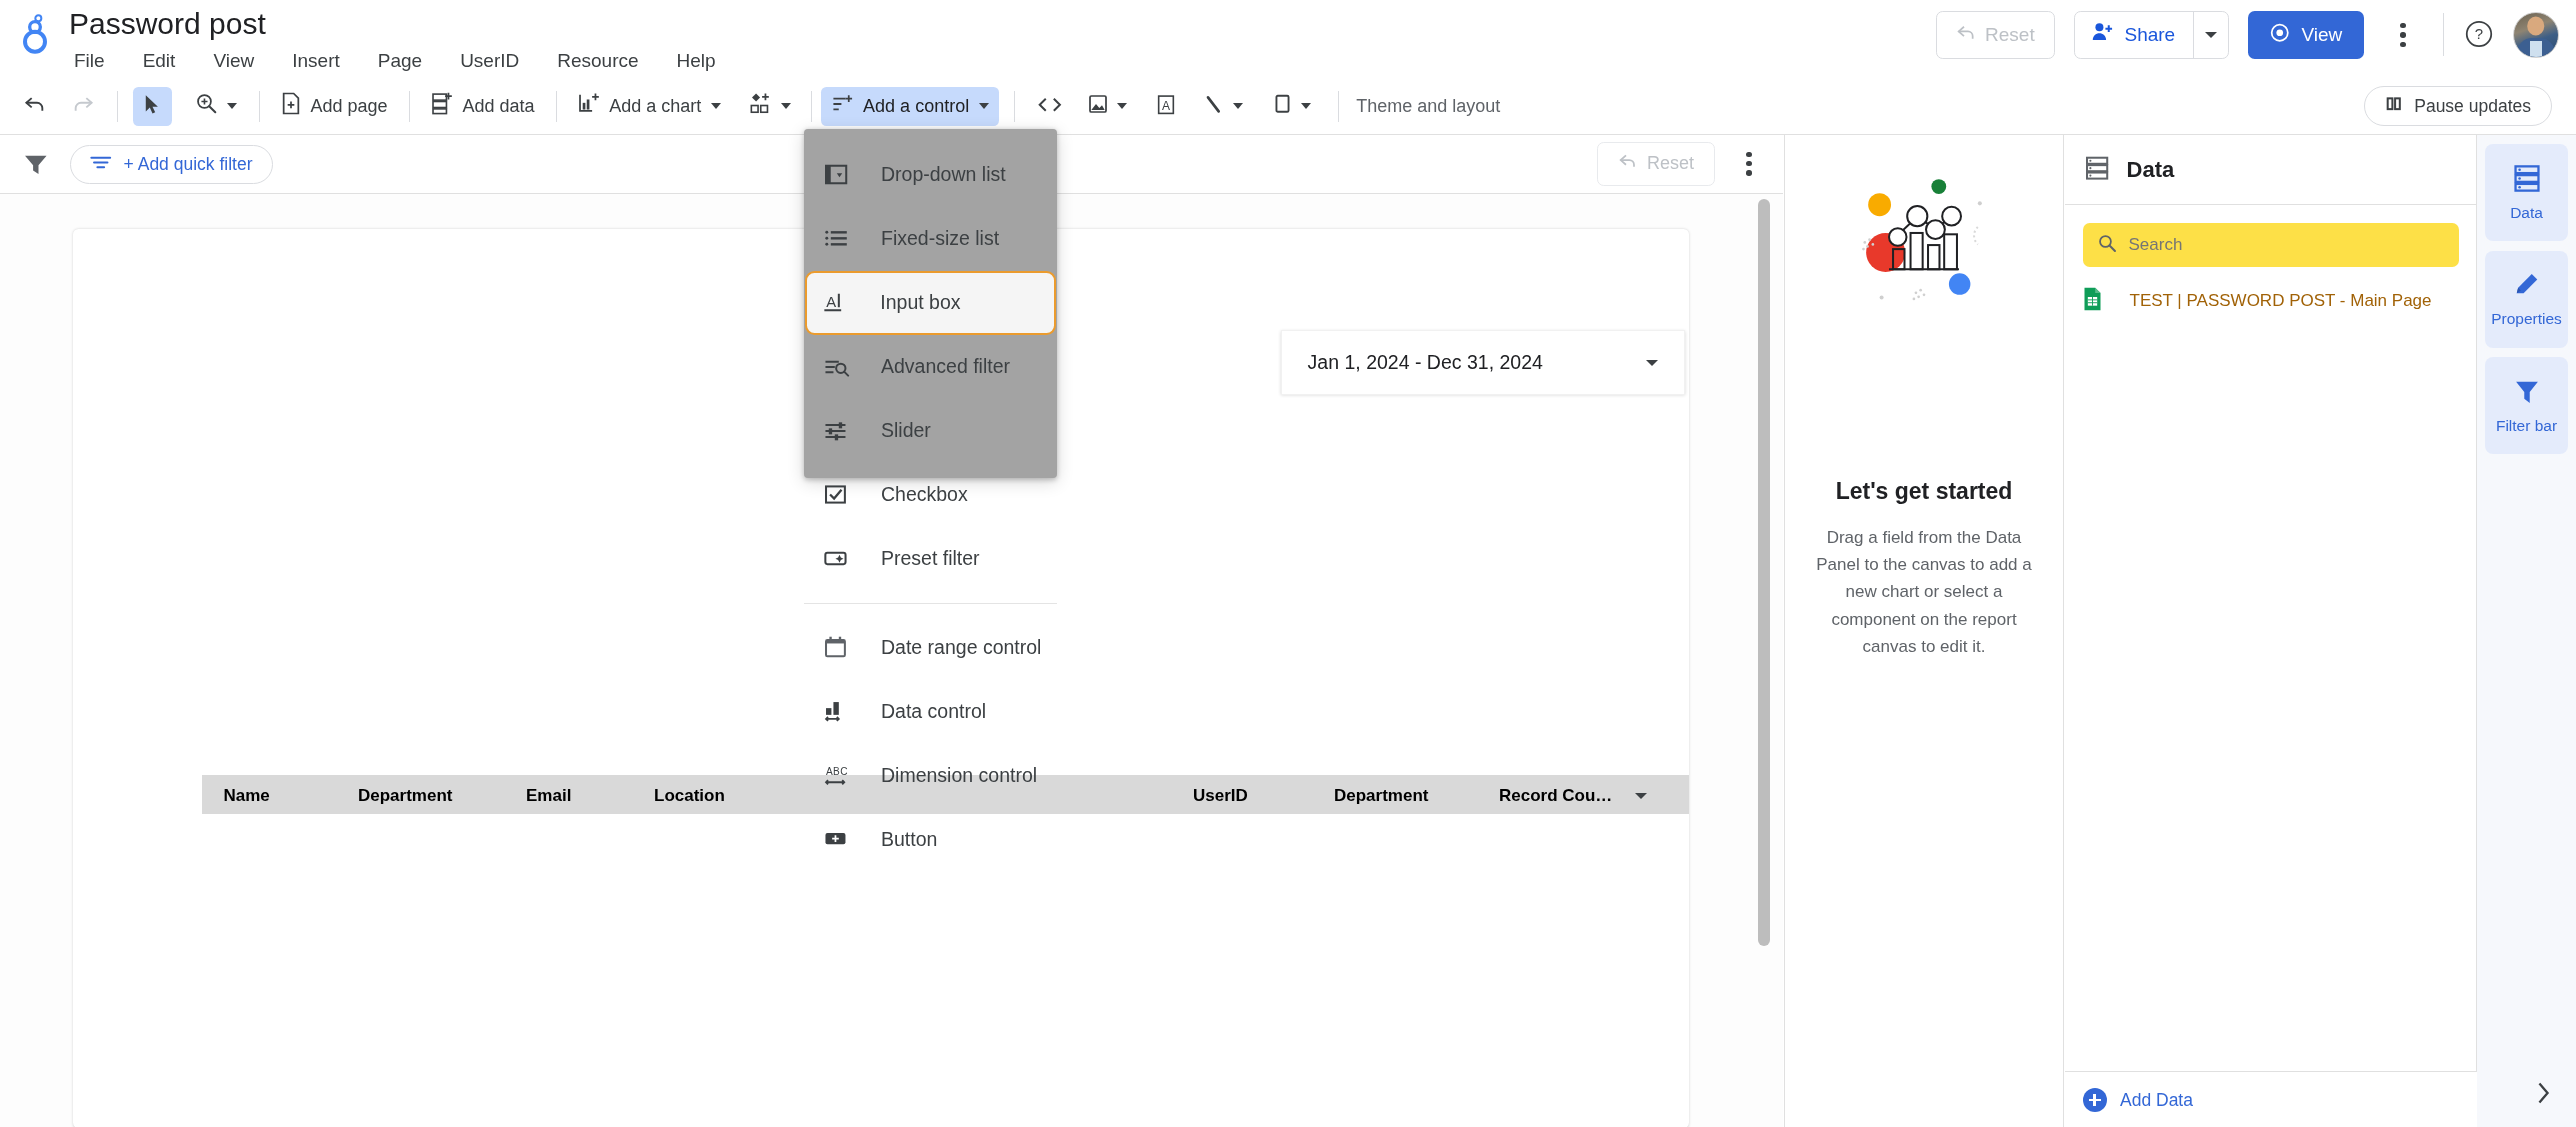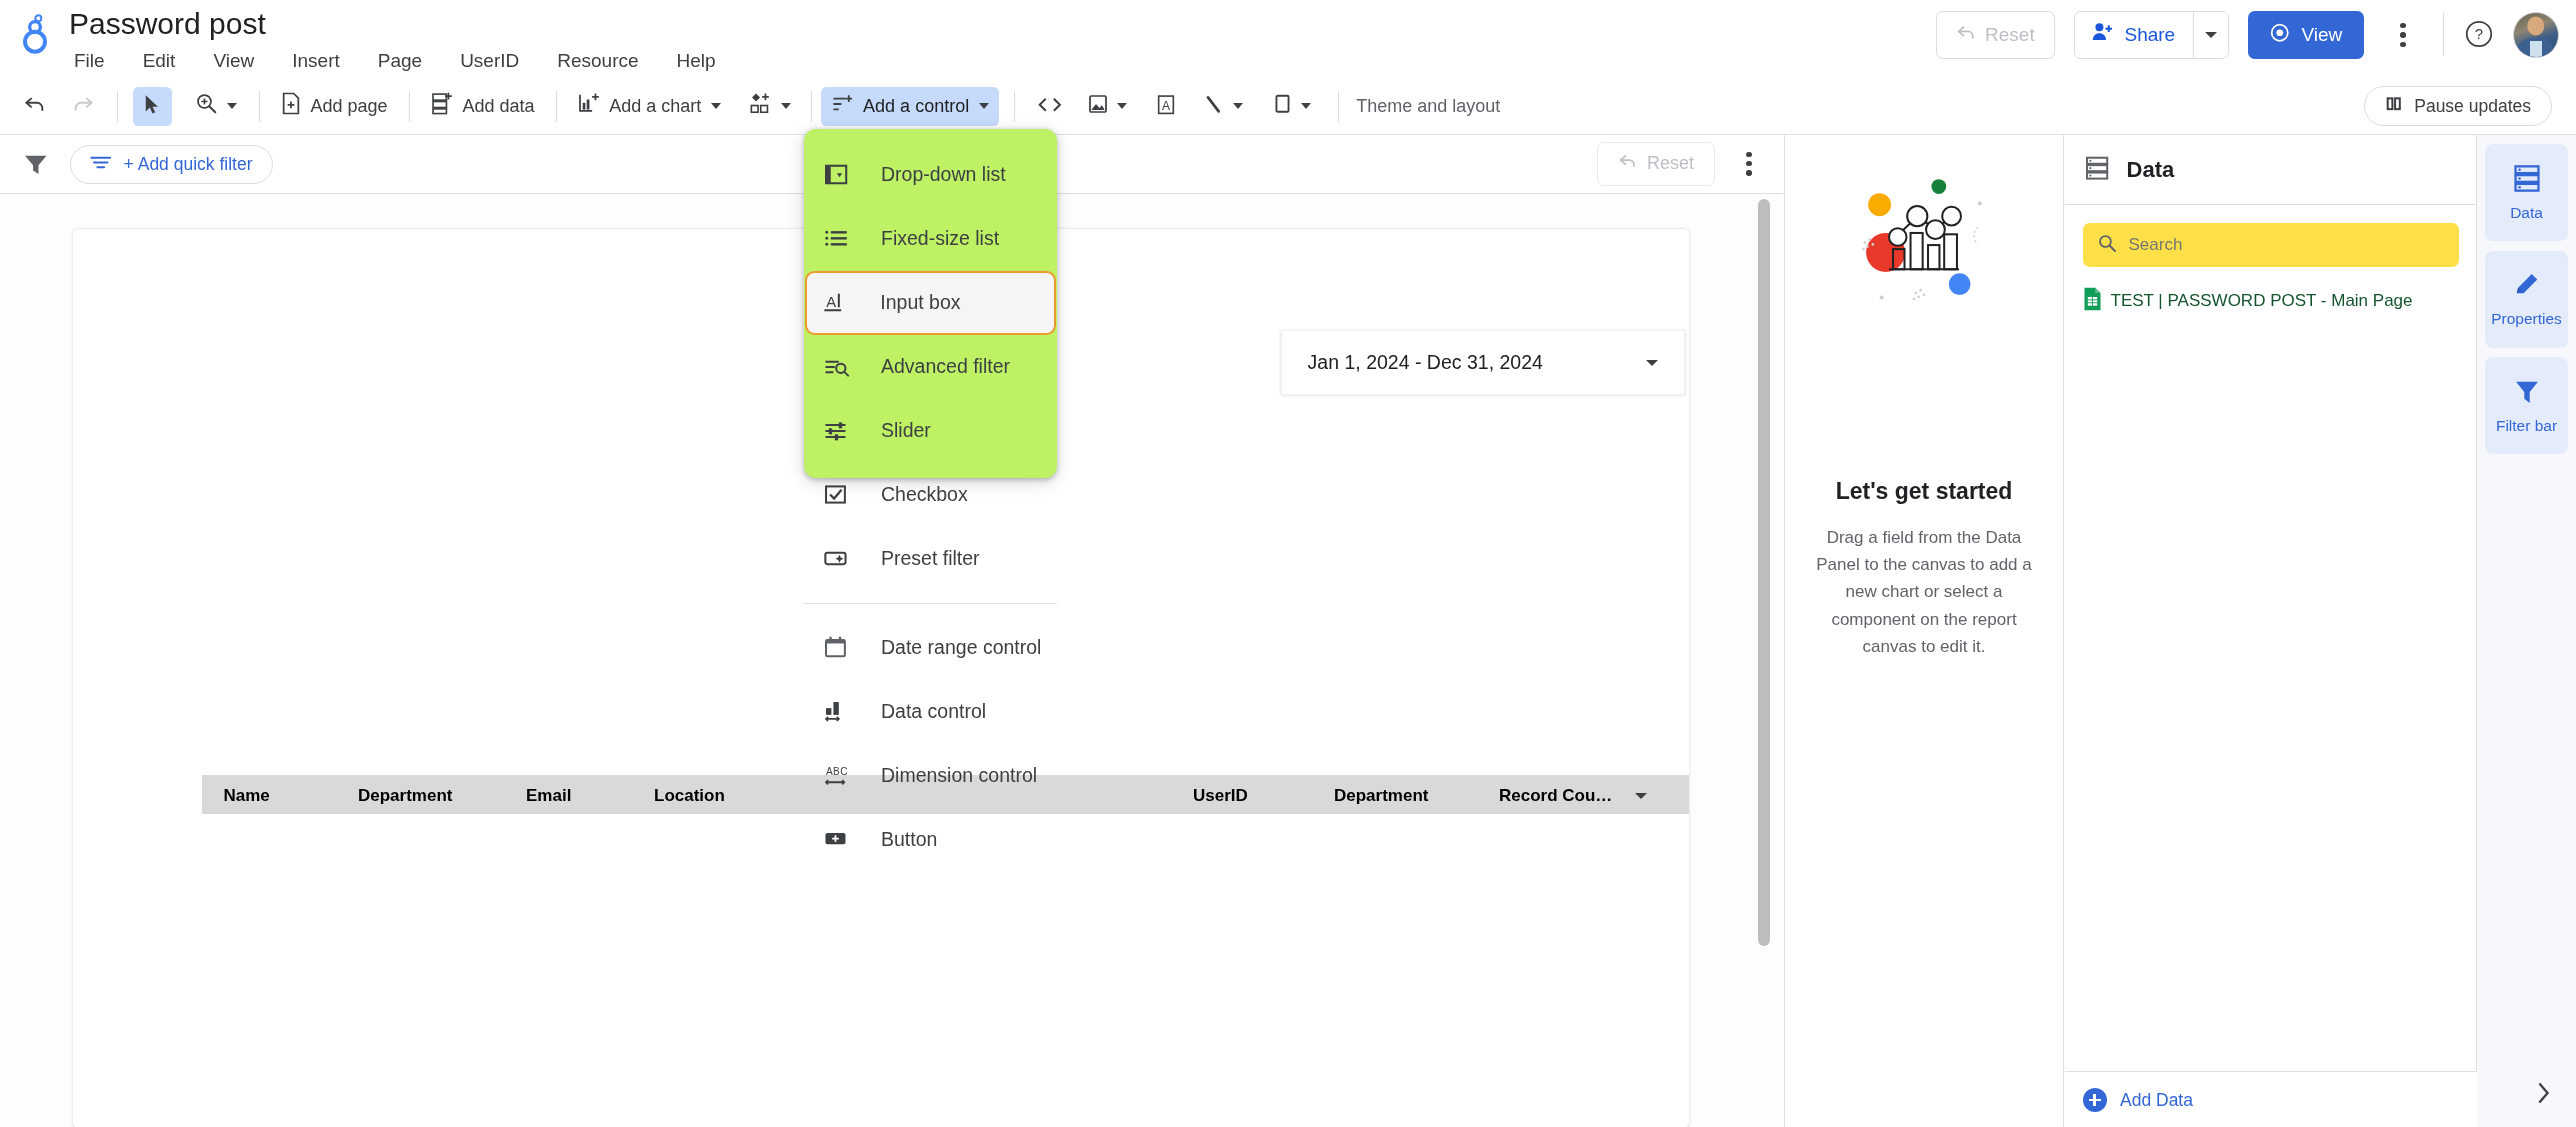--- a/index.html
+++ b/index.html
@@ -195,21 +195,21 @@
   }
   .scroll-thumb {
     position: absolute; left: 3.4px; top: 5.4px; width: 12px; height: 747px;
     background: #bdbdbd; border-radius: 6.7px;
   }
 
   
   .menu {
     position: absolute; left: 804px; top: 129px;
     width: 253px; height: 349px;
-    background: #bef264; border-radius: 12px;
+    background: #a3a3a3; border-radius: 4px;
     box-shadow: 0 1.3px 5.4px rgba(0,0,0,0.22), 0 4px 17.5px rgba(0,0,0,0.16);
     padding: 13.5px 0; z-index: 60;
   }
   .menu-item {
     display: flex; align-items: center; height: 64px; padding: 0 0 0 20px;
     position: relative;
   }
   .menu-item .mi-icon {
     width: 38px; display: flex; align-items: center; justify-content: flex-start; flex: none;
   }
@@ -254,22 +254,22 @@
     margin: 17.5px 17.5px 0 17.5px; height: 44px; background: #fde047;
     border-radius: 6.7px; display: flex; align-items: center; gap: 12px;
     padding: 0 15px;
   }
   .dp-search input {
     border: none; outline: none; background: transparent;
     font-size: 17px; color: #5f6368; flex: 1;
     font-family: "Liberation Sans", sans-serif;
   }
   .dp-source {
-    display: flex; align-items: center; gap: 9px;
-    margin: 20px 17.5px 0 17.5px; font-size: 17px; color: #14532d;
+    display: flex; align-items: center; gap: 28px;
+    margin: 20px 17.5px 0 17.5px; font-size: 17px; color: #a16207;
   }
   .dp-footer {
     position: absolute; left: 0; bottom: 0; width: 412px; height: 57px;
     border-top: 0.7px solid #e0e0e0; display: flex; align-items: center;
     padding-left: 17.5px; gap: 13.5px; background: #fff;
   }
   .dp-footer-label { font-size: 17.5px; color: #3367d6; }
   .plus-circle {
     width: 24px; height: 24px; border-radius: 50%; background: #3367d6;
     position: relative; flex: none;

